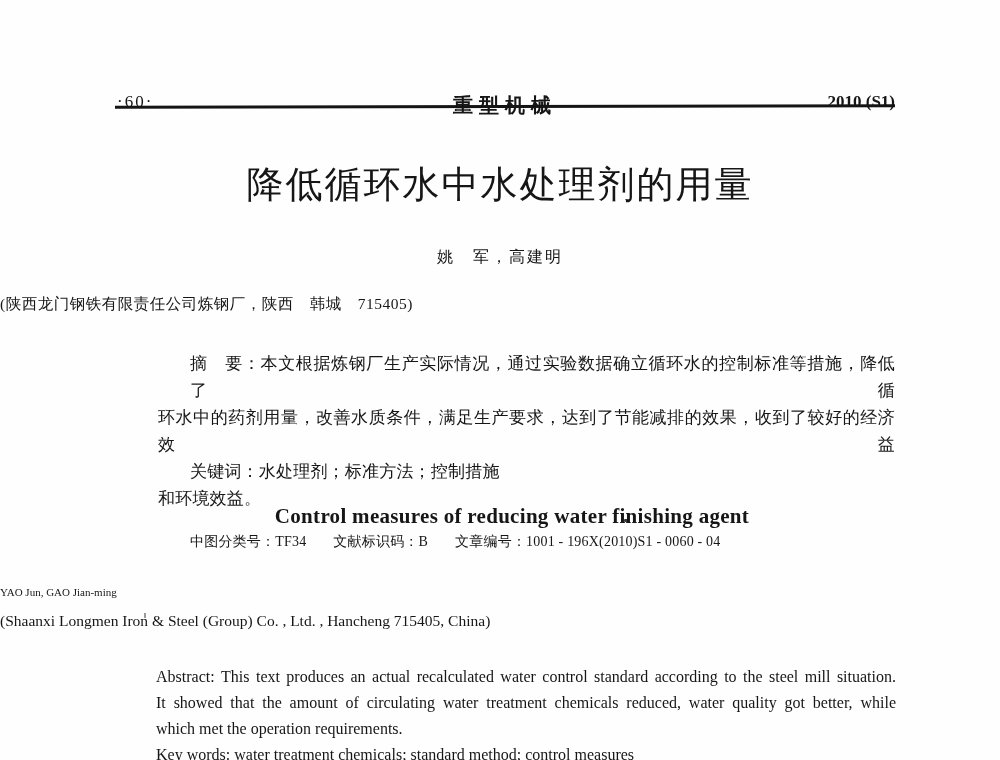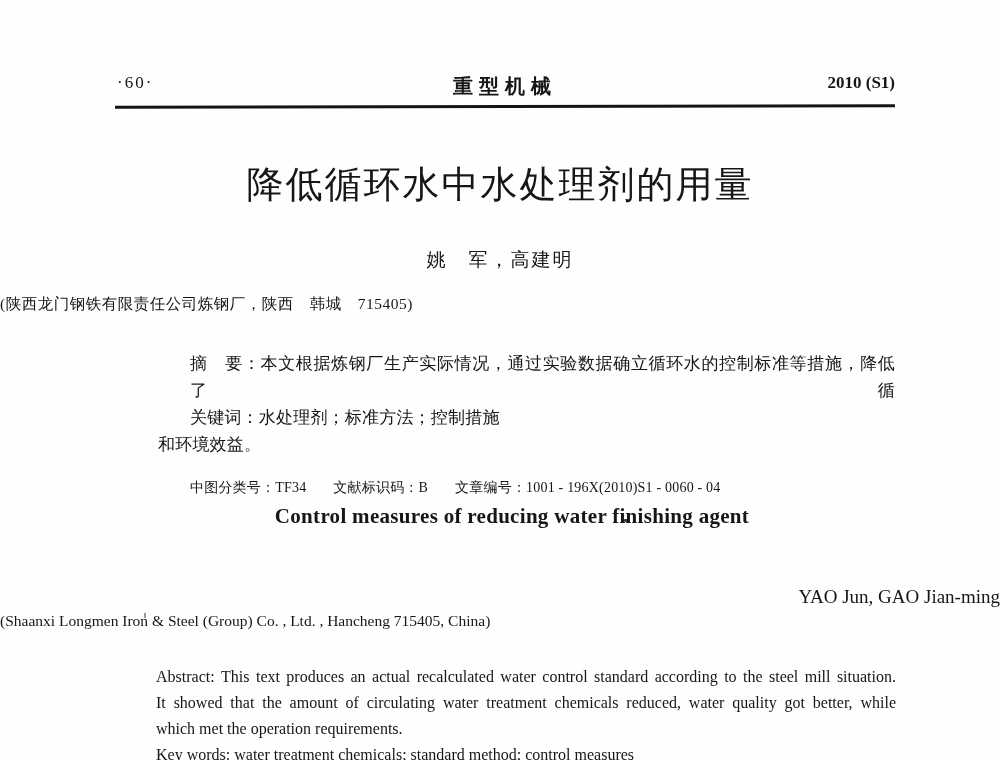--- a/index.html
+++ b/index.html
@@ -16,21 +16,21 @@
     color: #161616;
   }
   .page {
     position: absolute;
     inset: 0;
     background: #fefefe;
   }
   
   .running-head {
     position: absolute;
-    top: 73px;
+    top: 92px;
     left: 115px;
     width: 780px;
     height: 22px;
     font-size: 17px;
   }
   .rh-left  { position: absolute; left: 2px; top: 0; letter-spacing: 2px; }
   .rh-center{ position: absolute; left: 0; right: 0; top: 0; text-align: center;
               font-weight: bold; letter-spacing: 6px; font-size: 20px; }
   .rh-right { position: absolute; right: 0; top: 0; font-weight: 600; }
   .head-rule {
@@ -53,21 +53,21 @@
     font-weight: 500;
     letter-spacing: 2px;
     margin: 0;
   }
   .authors-zh {
     position: absolute;
     top: 247px;
     left: 0;
     width: 1000px;
     text-align: center;
-    font-size: 19px;
+    font-size: 16px;
     letter-spacing: 2px;
   }
   .affil-zh {
     position: absolute;
     top: 294px;
     left: 0;
     width: 1000px;
     font-size: 15.5px;
     letter-spacing: 0.5px;
   }
@@ -107,22 +107,22 @@
     font-weight: bold;
     margin: 0;
     letter-spacing: 0.3px;
     padding-left: 12px;
   }
   .authors-en {
     position: absolute;
     top: 586px;
     left: 0;
     width: 1000px;
-    text-align: right;
-    font-size: 19px;
+    text-align: left;
+    font-size: 11px;
   }
   .affil-en {
     position: absolute;
     top: 612px;
     left: 0;
     width: 1000px;
     text-align: left;
     font-size: 15.5px;
   }
   
@@ -149,20 +149,21 @@
   <div class="head-rule"></div>
 
   <h1 class="title-zh">降低循环水中水处理剂的用量</h1>
   <div class="authors-zh">姚　军，高建明</div>
   <div class="affil-zh">(陕西龙门钢铁有限责任公司炼钢厂，陕西　韩城　715405)</div>
 
   <div class="abs-zh">
     <div class="line indent justify">
       <b>摘　要：</b><span>本文根据炼钢厂生产实际情况，通过实验数据确立循环水的控制标准等措施，降低了循</span>
     </div>
+    <div class="line justify">环水中的药剂用量，改善水质条件，满足生产要求，达到了节能减排的效果，收到了较好的经济效益</div>
     <div class="line indent">
       <b>关键词：</b><span>水处理剂；标准方法；控制措施</span>
     </div>
     <div class="line">和环境效益。</div>
     <div class="line indent meta-line">
       <b>中图分类号：</b><span class="gap-after">TF34</span><b>文献标识码：</b><span class="gap-after">B</span><b>文章编号：</b><span>1001 - 196X(2010)S1 - 0060 - 04</span>
     </div>
   </div>
 
   <div class="speck1"></div>

